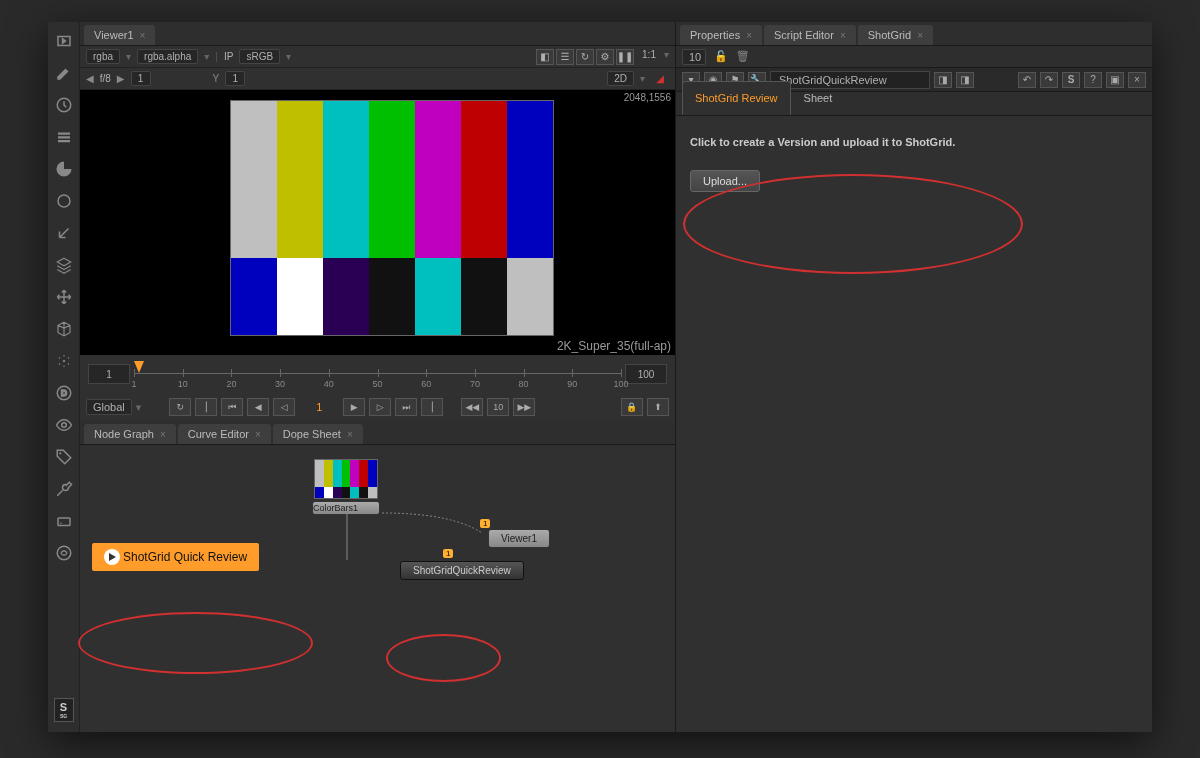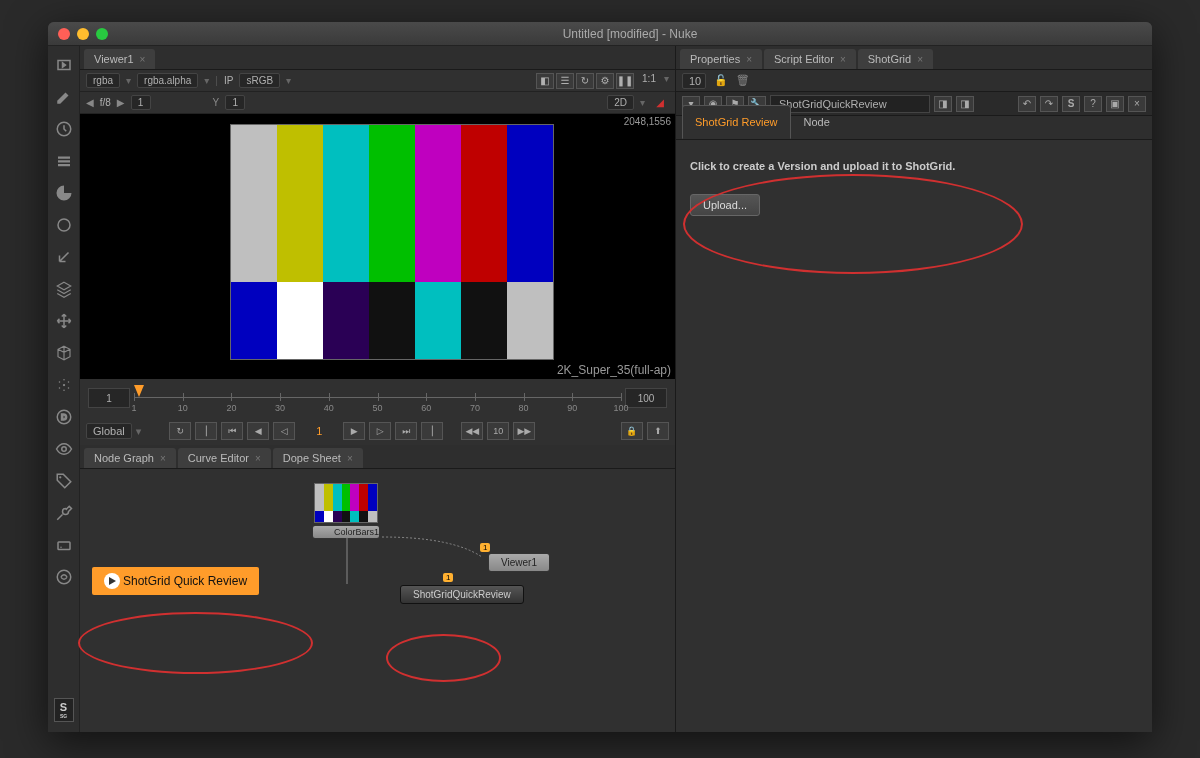--- a/index.html
+++ b/index.html
@@ -64,28 +64,20 @@
 .toolicons { display: flex; gap: 2px; margin-left: auto; }
 .ti { width: 18px; height: 16px; background: #3a3a3a; border: 1px solid #555; cursor: pointer; display: flex; align-items: center; justify-content: center; font-size: 10px; }
 svg { display: block; }
 .sg-box { width: 20px; height: 24px; background: #222; border: 1px solid #555; display: flex; flex-direction: column; align-items: center; justify-content: center; color: #ccc; font-size: 11px; font-weight: bold; cursor: pointer; margin-top: auto; margin-bottom: 10px; }
 .sg-box .sub { font-size: 5px; }
 </style>
 </head>
 <body>
 
 <div class="window">
-  <div class="titlebar">
-    <div class="traffic">
-      <div class="tl r"></div>
-      <div class="tl y"></div>
-      <div class="tl g"></div>
-    </div>
-    <div class="title">Untitled [modified] - Nuke</div>
-  </div>
   <div class="main">
     <div class="sidebar">
       <svg class="ico" viewBox="0 0 24 24" fill="none" stroke="currentColor" stroke-width="2">
           <rect x="4" y="6" width="16" height="12"></rect>
           <path d="M14 12l-4-3v6z" fill="currentColor"></path>
         </svg>
       <svg class="ico" viewBox="0 0 24 24" fill="currentColor">
           <path d="M3 17l11-11 4 4L7 21H3v-4z"></path>
         </svg>
       <svg class="ico" viewBox="0 0 24 24" fill="none" stroke="currentColor" stroke-width="2">
@@ -303,21 +295,21 @@
               <div class="b">
                   <div style="background:#0000bf"></div>
                   <div style="background:#fff"></div>
                   <div style="background:#2a0055"></div>
                   <div style="background:#111"></div>
                   <div style="background:#00bfbf"></div>
                   <div style="background:#111"></div>
                   <div style="background:#bfbfbf"></div>
                 </div>
             </div>
-            <div class="node" style="left:232px; top:56px; width:68px; padding:1px 0; text-align:right; font-size:9px">ColorBars1</div>
+            <div class="node" style="left:232px; top:56px; width:68px; padding:1px 0; text-align:left; font-size:9px">ColorBars1</div>
             <svg style="position:absolute;left:232px;top:60px;width:200px;height:80px;pointer-events:none" viewBox="0 0 200 80">
               <path d="M35 8 L35 55" stroke="#888" stroke-width="1" fill="none"></path>
               <path d="M70 8 Q140 8 170 28" stroke="#888" stroke-width="1" fill="none" stroke-dasharray="2 2"></path>
             </svg>
             <span style="position:absolute;left:400px;top:74px;background:#ffb030;color:#000;font-size:8px;padding:0 3px;border-radius:2px">1</span>
             <div class="node" style="left:408px; top:84px">Viewer1</div>
             <span style="position:absolute;left:363px;top:104px;background:#ffb030;color:#000;font-size:8px;padding:0 3px;border-radius:2px">1</span>
             <div class="node dark" style="left:320px; top:116px">ShotGridQuickReview</div>
 
             <div class="tool" style="left:12px; top:98px">
@@ -363,21 +355,21 @@
           <div style="flex:1"></div>
           <div class="hbtn">↶</div>
           <div class="hbtn">↷</div>
           <div class="hbtn" style="font-weight:bold">S</div>
           <div class="hbtn">?</div>
           <div class="hbtn">▣</div>
           <div class="hbtn">×</div>
         </div>
         <div class="subtabs">
           <div class="stab active">ShotGrid Review</div>
-          <div class="stab">Node</div>
+          <div class="stab">Sheet</div>
         </div>
         <div class="panel">
           <div class="instr">Click to create a Version and upload it to ShotGrid.</div>
           <div class="upbtn">Upload...</div>
         </div>
       </div>
     </div>
   </div>
 
   <div class="ellipse" style="left:30px; top:590px; width:235px; height:62px"></div>

